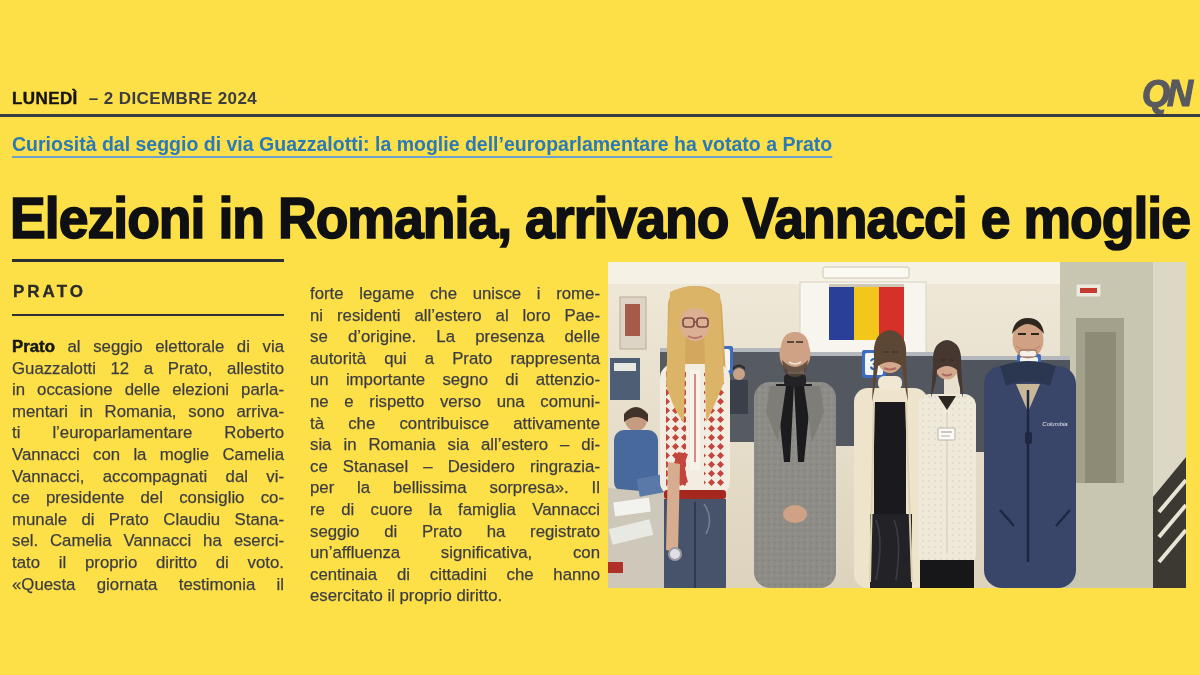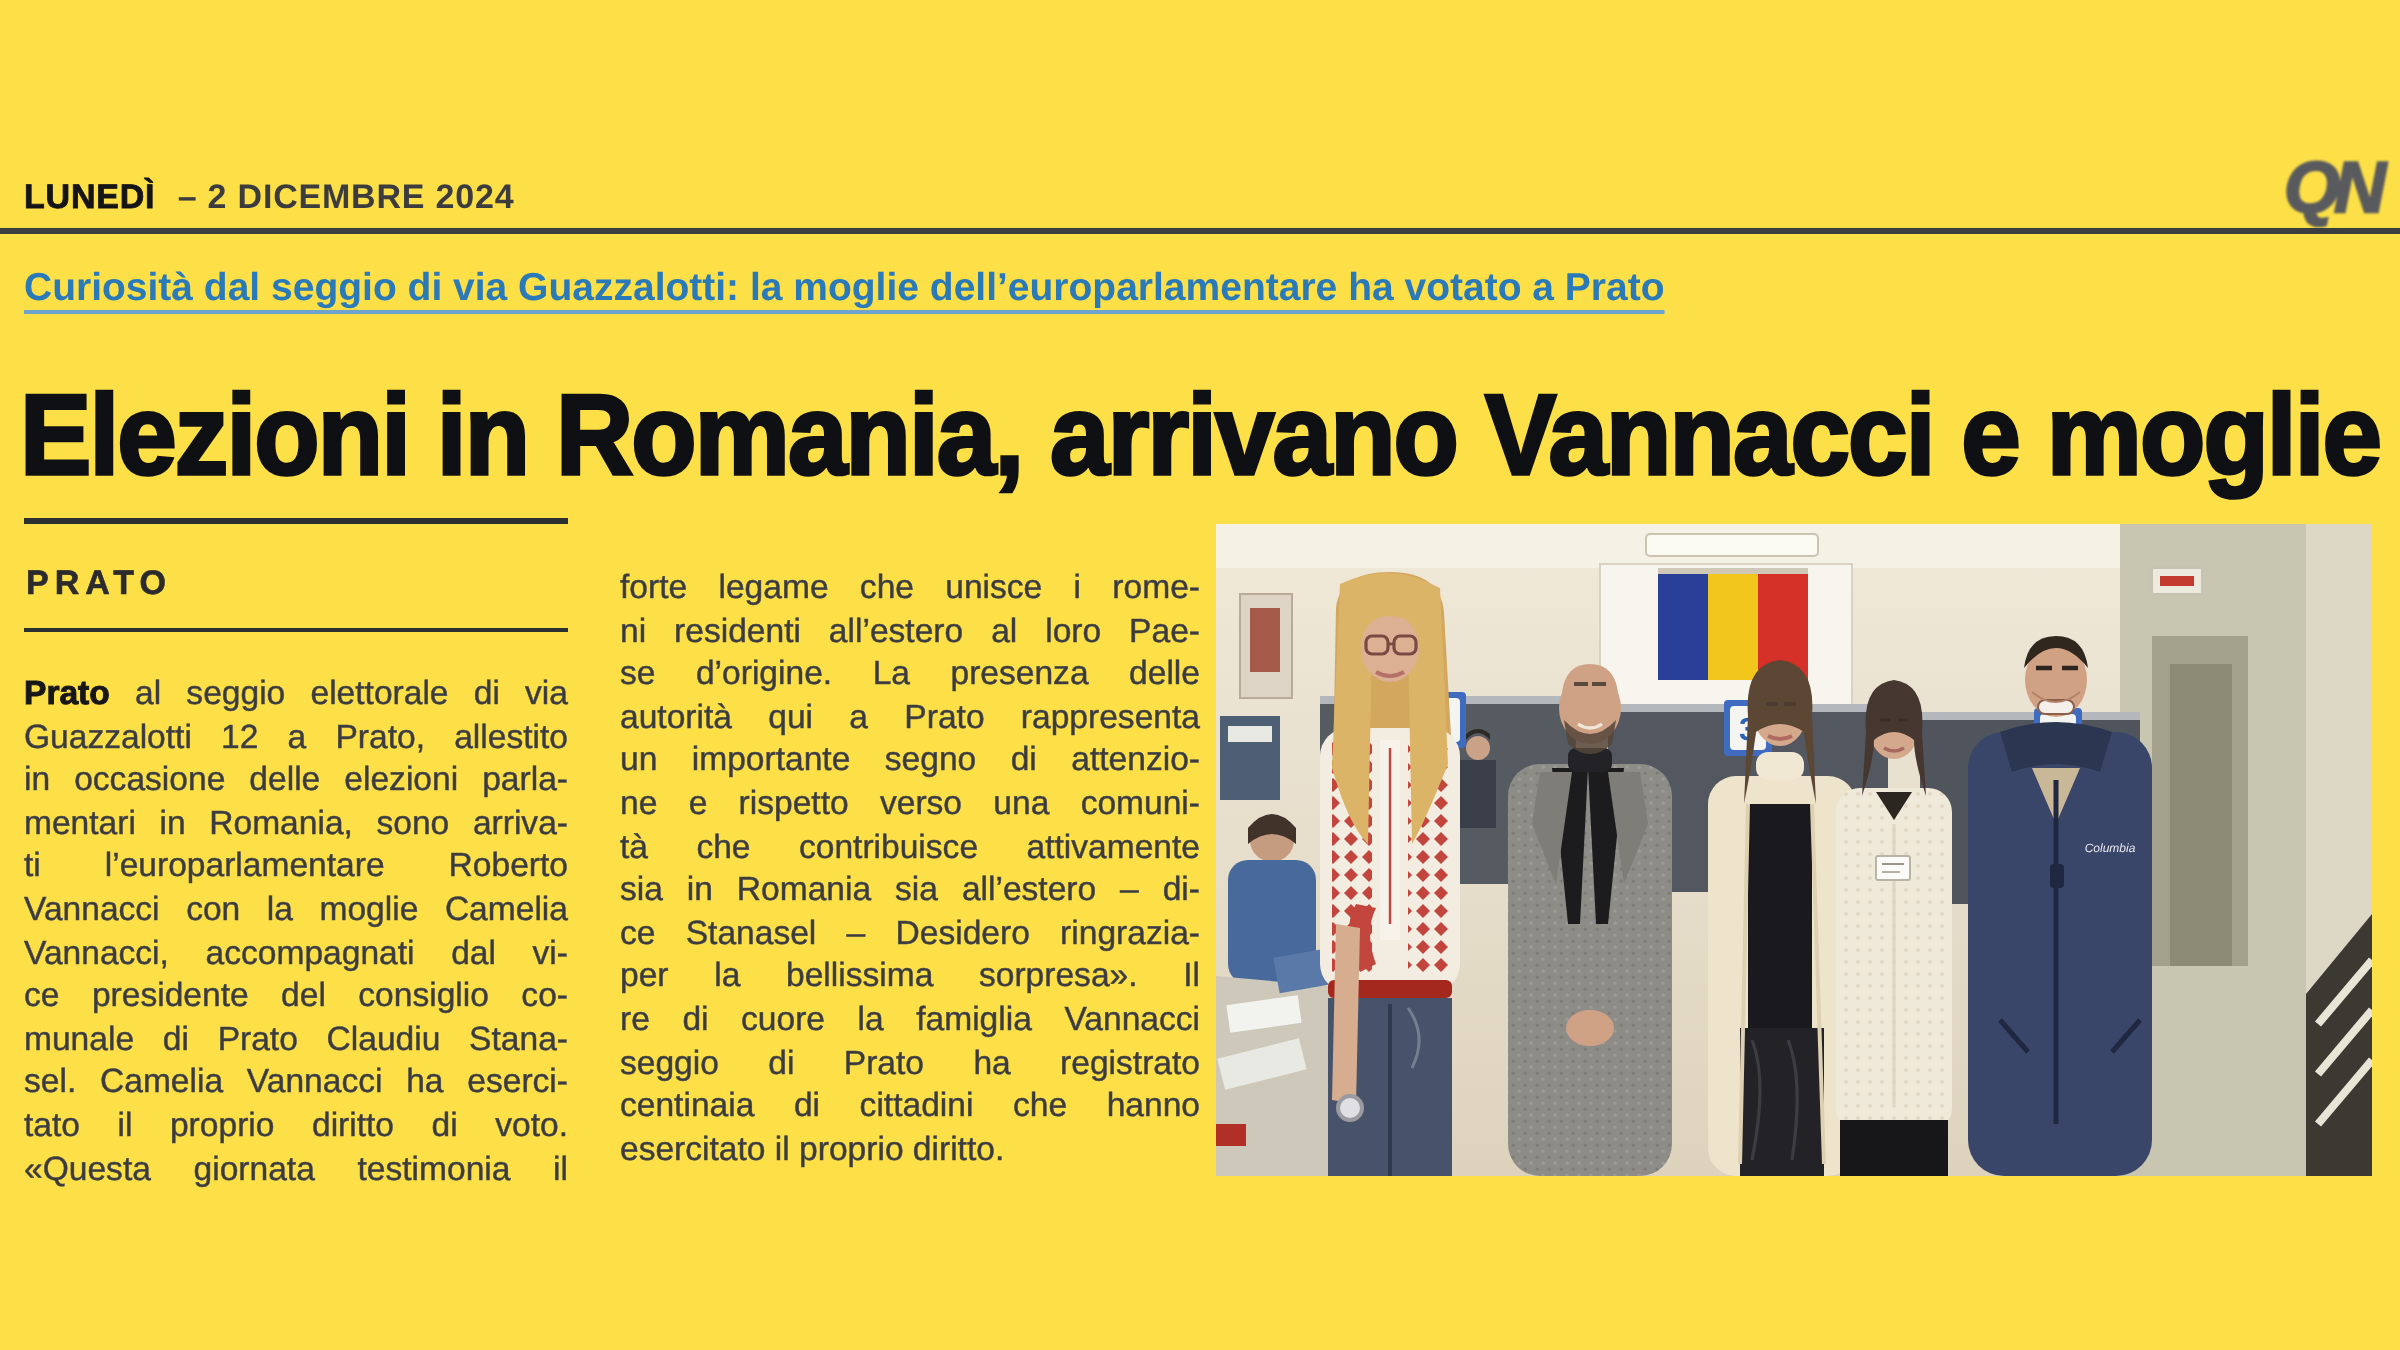--- a/index.html
+++ b/index.html
@@ -95,20 +95,21 @@
         <div class="bline">se d’origine. La presenza delle</div>
         <div class="bline">autorità qui a Prato rappresenta</div>
         <div class="bline">un importante segno di attenzio-</div>
         <div class="bline">ne e rispetto verso una comuni-</div>
         <div class="bline">tà che contribuisce attivamente</div>
         <div class="bline">sia in Romania sia all’estero – di-</div>
         <div class="bline">ce Stanasel – Desidero ringrazia-</div>
         <div class="bline">per la bellissima sorpresa». Il</div>
         <div class="bline">re di cuore la famiglia Vannacci</div>
         <div class="bline">seggio di Prato ha registrato</div>
+        <div class="bline">un’affluenza significativa, con</div>
         <div class="bline">centinaia di cittadini che hanno</div>
         <div class="bline flush">esercitato il proprio diritto.</div>
       </div>
   </div>
 
   <div class="photo">
     <svg viewBox="0 0 578 326" xmlns="http://www.w3.org/2000/svg">
       <defs>
         <linearGradient id="wall" x1="0" y1="0" x2="0" y2="1">
           <stop offset="0" stop-color="#f0e9d9"></stop>

